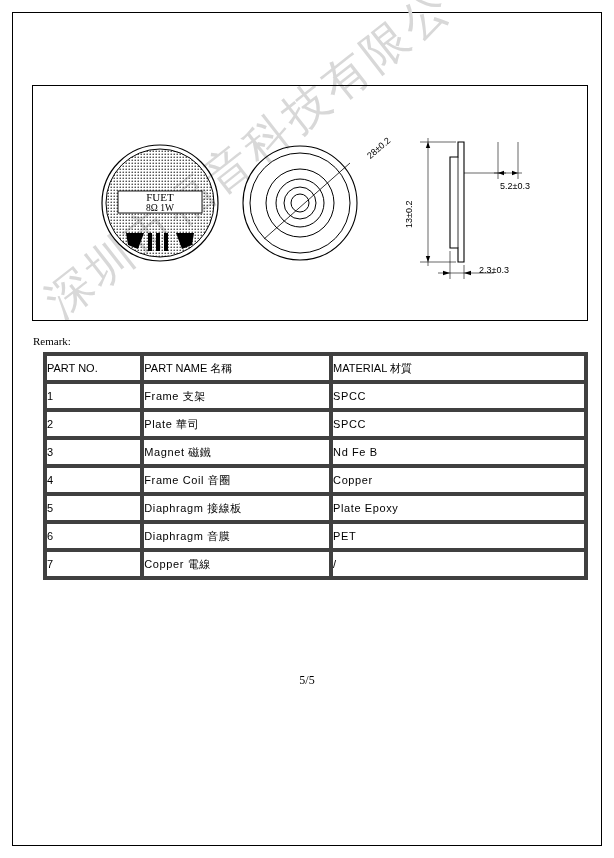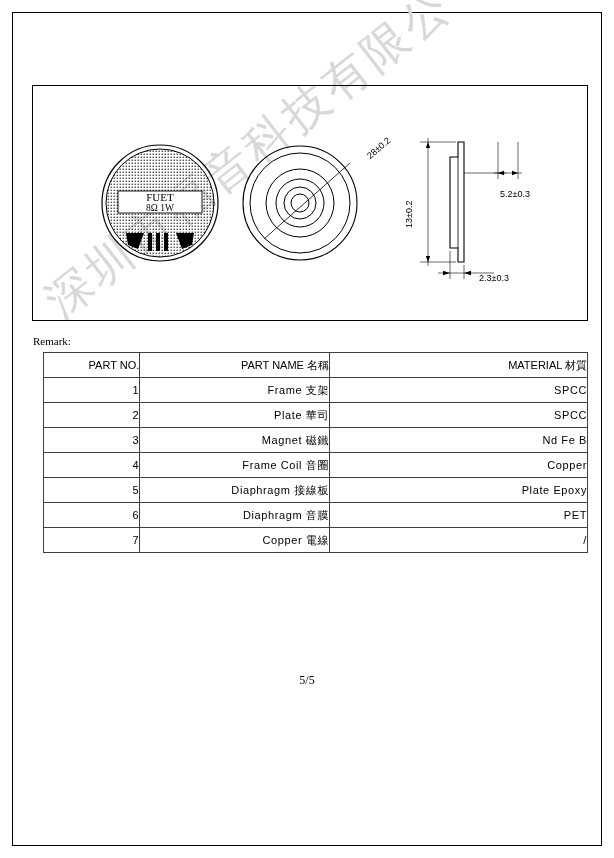--- a/index.html
+++ b/index.html
@@ -81,23 +81,23 @@
     position: absolute;
     left: 30px;
     top: 339px;
     width: 545px;
     border-collapse: collapse;
     font-size: 11px;
     z-index: 2;
     background: transparent;
   }
   table.parts th, table.parts td {
-    border: 1px solid #404040;
+    border: 4px solid #404040;
     height: 24px;
-    text-align: right;
+    text-align: left;
     font-weight: normal;
     padding: 0;
   }
   table.parts th {
     font-family: "Liberation Sans", sans-serif;
     font-size: 11px;
   }
   table.parts td {
     font-family: "Liberation Sans", sans-serif;
     letter-spacing: 0.6px;
@@ -131,22 +131,22 @@
   .side  { left: 385px; top: 120px; }
 
   .lbl {
     position: absolute;
     font-family: "Liberation Sans", sans-serif;
     font-size: 9px;
     z-index: 4;
     white-space: nowrap;
   }
   .lbl-28 { left: 352px; top: 140px; transform: rotate(-40deg); transform-origin: left top; }
-  .lbl-52 { left: 487px; top: 176px; }
-  .lbl-23 { left: 466px; top: 260px; }
+  .lbl-52 { left: 487px; top: 168px; }
+  .lbl-23 { left: 466px; top: 252px; }
   .lbl-13 { left: 391px; top: 215px; transform: rotate(-90deg); transform-origin: left top; }
 </style>
 </head>
 <body>
 
 <div class="page">
 
   <div class="watermark">深圳市福音科技有限公</div>
 
 

